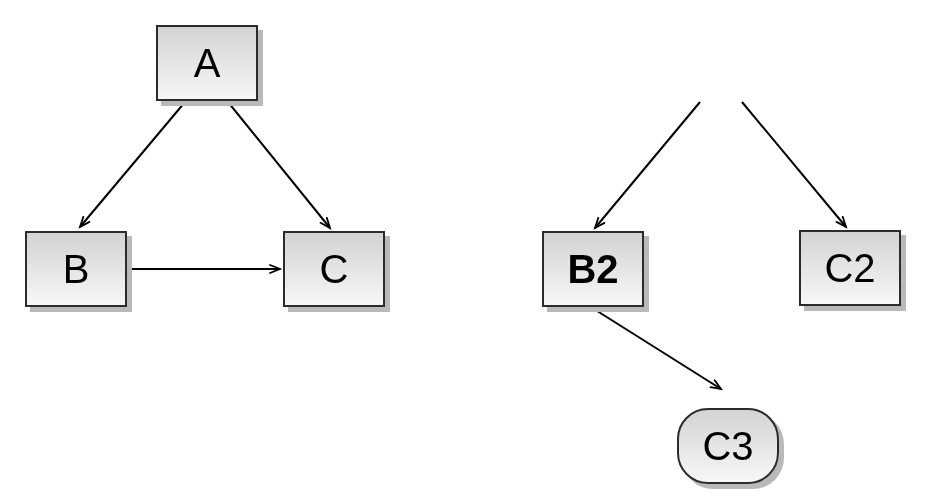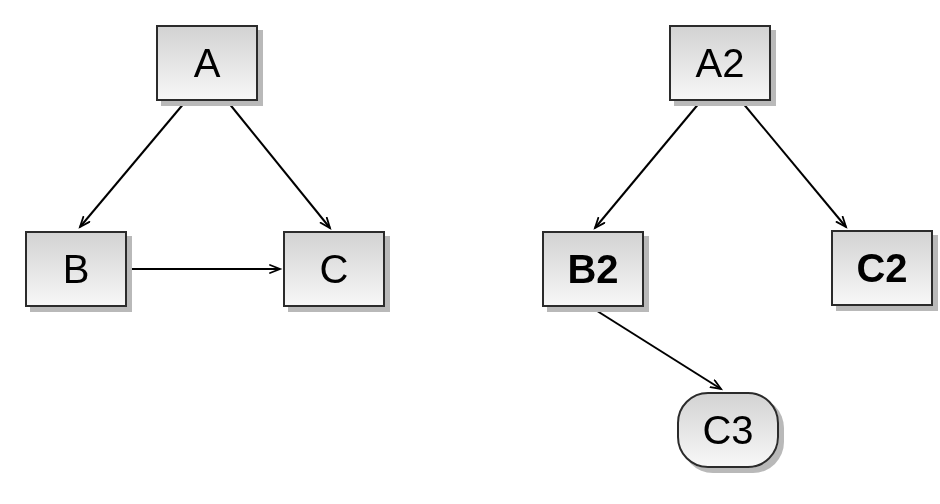--- a/index.html
+++ b/index.html
@@ -79,26 +79,23 @@
   <div class="node" style="left:156px; top:25px;">
     <span class="node-label">A</span>
   </div>
   <div class="node" style="left:25px; top:231px;">
     <span class="node-label">B</span>
   </div>
   <div class="node" style="left:283px; top:231px;">
     <span class="node-label">C</span>
   </div>
 
-  <div class="node" style="left:669px; top:25px;">
-    <span class="node-label">A2</span>
-  </div>
   <div class="node" style="left:542px; top:231px;font-weight:bold;">
     <span class="node-label">B2</span>
   </div>
-  <div class="node" style="left:831px; top:230px;font-weight:bold;">
+  <div class="node" style="left:799px; top:230px;">
     <span class="node-label">C2</span>
   </div>
-  <div class="node" style="left:677px; top:392px;border-radius:31px;">
+  <div class="node" style="left:677px; top:408px;border-radius:31px;">
     <span class="node-label">C3</span>
   </div>
 
 </div>
 
 </body></html>

